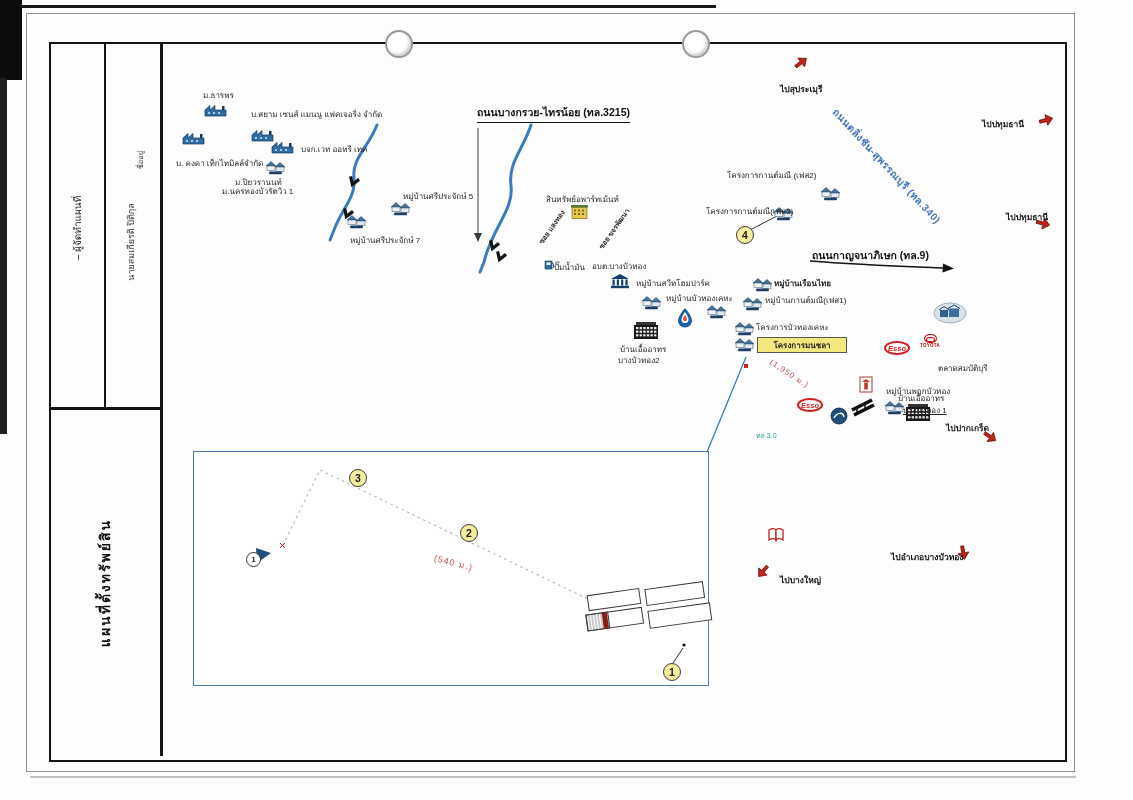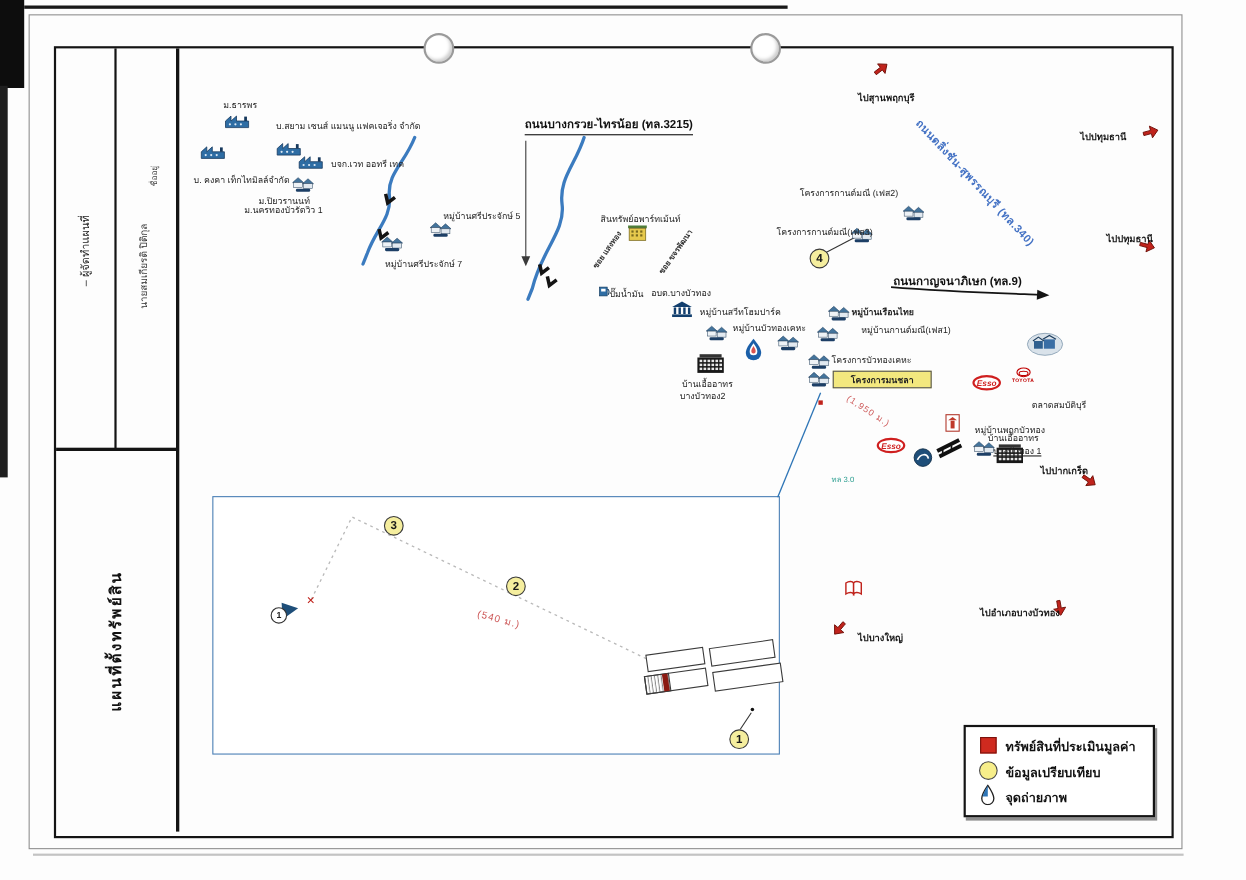--- a/index.html
+++ b/index.html
@@ -275,21 +275,21 @@
     <use href="#sym-redarrow" transform="translate(772,570) rotate(130)"></use>
   </svg>
 
   <div class="abs road" style="left:477px;top:104px;">ถนนบางกรวย-ไทรน้อย (ทล.3215)</div>
   <div class="abs road9" style="left:812px;top:247px;">ถนนกาญจนาภิเษก (ทล.9)</div>
   <div class="abs r340" style="left:840px;top:105px;">ถนนตลิ่งชัน-สุพรรณบุรี (ทล.340)</div>
   <div class="abs soi" style="left:536px;top:240px;">ซอย แสงทอง</div>
   <div class="abs soi" style="left:596px;top:245px;">ซอย ขจรพัฒนา</div>
   <div class="abs hwnote" style="left:756px;top:430px;">ทล 3.0</div>
 
-  <div class="abs dir" style="left:780px;top:82px;">ไปสุานพฤกบุรี</div>
+  <div class="abs dir" style="left:780px;top:82px;">ไปสุประเมุรี</div>
   <div class="abs dir" style="left:982px;top:117px;">ไปปทุมธานี</div>
   <div class="abs dir" style="left:1006px;top:210px;">ไปปทุมธานี</div>
   <div class="abs dir" style="left:946px;top:421px;">ไปปากเกร็ด</div>
   <div class="abs dir" style="left:891px;top:550px;">ไปอำเภอบางบัวทอง</div>
   <div class="abs dir" style="left:780px;top:573px;">ไปบางใหญ่</div>
 
   <div class="abs lbl" style="left:203px;top:92px;">ม.ธารพร</div>
   <div class="abs lbl" style="left:251px;top:111px;">บ.สยาม เซนส์ แมนนู แฟคเจอริ่ง จำกัด</div>
   <div class="abs lbl" style="left:301px;top:146px;">บจก.เวท ออทรี เทค</div>
   <div class="abs lbl" style="left:176px;top:160px;">บ. คงคา เท็กไทมิลล์จำกัด</div>
@@ -299,21 +299,21 @@
   <div class="abs lbl" style="left:350px;top:237px;">หมู่บ้านศรีประจักษ์ 7</div>
   <div class="abs lbl" style="left:546px;top:196px;">สินทรัพย์อพาร์ทเม้นท์</div>
   <div class="abs lbl" style="left:554px;top:264px;">ปั๊มน้ำมัน</div>
   <div class="abs lbl" style="left:592px;top:263px;">อบต.บางบัวทอง</div>
   <div class="abs lbl" style="left:636px;top:280px;">หมู่บ้านสวีทโฮมปาร์ค</div>
   <div class="abs lbl" style="left:666px;top:295px;">หมู่บ้านบัวทองเคหะ</div>
   <div class="abs lbl" style="left:620px;top:346px;">บ้านเอื้ออาทร</div>
   <div class="abs lbl" style="left:618px;top:357px;">บางบัวทอง2</div>
   <div class="abs lbl" style="left:756px;top:324px;">โครงการบัวทองเคหะ</div>
   <div class="abs lbl" style="left:774px;top:280px;font-weight:bold;">หมู่บ้านเรือนไทย</div>
-  <div class="abs lbl" style="left:765px;top:297px;margin-left:18px;">หมู่บ้านกานต์มณี(เฟส1)</div>
+  <div class="abs lbl" style="left:765px;top:297px;">หมู่บ้านกานต์มณี(เฟส1)</div>
   <div class="abs lbl" style="left:727px;top:172px;">โครงการกานต์มณี (เฟส2)</div>
   <div class="abs lbl" style="left:706px;top:208px;">โครงการกานต์มณี(เฟส3)</div>
   <div class="abs lbl" style="left:938px;top:329px;margin-top:36px;">ตลาดสมบัติบุรี</div>
   <div class="abs lbl" style="left:886px;top:388px;">หมู่บ้านพฤกบัวทอง</div>
   <div class="abs lbl" style="left:898px;top:395px;">บ้านเอื้ออาทร</div>
   <div class="abs lbl" style="left:903px;top:407px;text-decoration:underline;">บางบัวทอง 1</div>
 
   <div class="abs subject-box">โครงการมนชลา</div>
   <div class="abs reddot" style="left:744px;top:364px;"></div>
 
@@ -326,24 +326,14 @@
   <div class="abs cmark" style="left:663px;top:663px;">1</div>
   <div class="abs photo-circle" style="left:246px;top:552px;">1</div>
 
   <div class="abs esso" style="left:884px;top:341px;">Esso</div>
   <div class="abs esso" style="left:797px;top:398px;">Esso</div>
   <div class="abs toyota" style="left:916px;top:334px;">
     <div class="tlogo"></div>
     <div class="tname">TOYOTA</div>
   </div>
 
-  <div class="abs legend">
-    <div class="abs leg-red" style="left:13px;top:9px;"></div>
-    <div class="abs leg-label" style="left:36px;top:9px;">ทรัพย์สินที่ประเมินมูลค่า</div>
-    <div class="abs leg-yellow" style="left:12px;top:31px;"></div>
-    <div class="abs leg-label" style="left:36px;top:32px;">ข้อมูลเปรียบเทียบ</div>
-    <svg class="abs" style="left:13px;top:52px;" width="14" height="19" viewBox="0 0 14 19">
-      <use href="#sym-drop"></use>
-    </svg>
-    <div class="abs leg-label" style="left:36px;top:55px;">จุดถ่ายภาพ</div>
-  </div>
 
 </div>
 
 </body></html>

